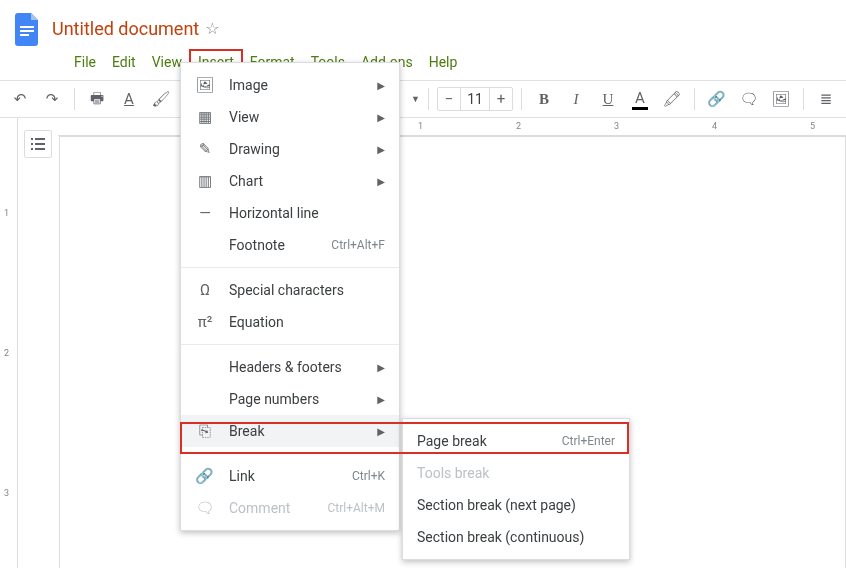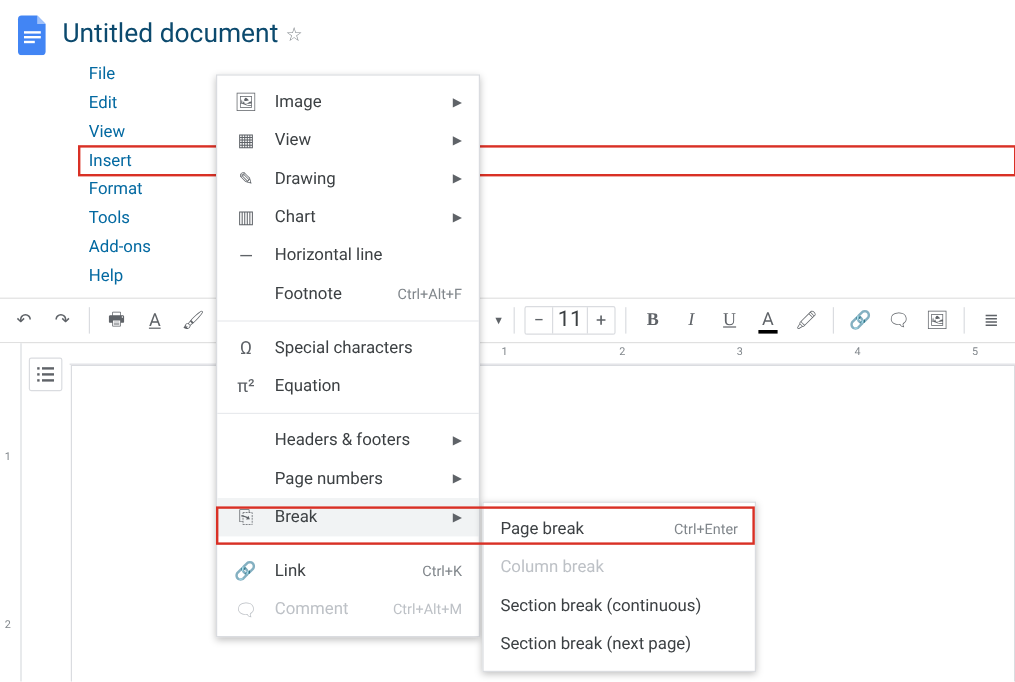--- a/index.html
+++ b/index.html
@@ -22,28 +22,28 @@
   .doc-logo {
     width: 40px; height: 40px;
     display:flex;align-items:center;justify-content:center;
   }
   .doc-logo svg { width:36px; height:36px; }
   .title-area {
     display:flex; align-items:center; gap:6px;
     padding-left:4px;
   }
   .doc-title {
-    font-size:22px; color:#0c4a6e; letter-spacing:0;
+    font-size:18px; color:#c2410c; letter-spacing:0;
   }
   .star-icon { color:#80868b; font-size:16px; }
   
   .menubar {
     display:flex; gap:0;
     padding: 2px 0 6px 66px;
-    font-size:14px; color:#0369a1;flex-direction:column;
+    font-size:14px; color:#4d7c0f;
   }
   .menubar .mi { padding:4px 8px; cursor:pointer; }
   .menubar .mi.open {
     outline:2px solid #d93025;
     outline-offset:-1px;
     background:#fff;
   }
   
   .toolbar {
     border-top:1px solid #e0e0e0;
@@ -64,21 +64,21 @@
   .dd-caret { font-size:9px; color:#5f6368; margin-left:-2px; }
   .font-size {
     display:flex; align-items:center;
     border:1px solid #dadce0; border-radius:2px;
     height:24px;
   }
   .font-size .pm {
     width:22px; text-align:center; cursor:pointer; font-size:15px; color:#5f6368;
   }
   .font-size .val {
-    width:30px; text-align:center; font-size:18px; color:#3c4043;
+    width:30px; text-align:center; font-size:14px; color:#3c4043;
     border-left:1px solid #dadce0; border-right:1px solid #dadce0;
     height:100%; line-height:22px;
   }
   .b { font-weight:700; font-family:"Times New Roman",serif; }
   .i { font-style:italic; font-family:"Times New Roman",serif; }
   .u { text-decoration:underline; font-family:"Times New Roman",serif; }
   .text-color { display:flex;flex-direction:column;align-items:center; }
   .text-color .bar { width:16px;height:3px;background:#000; }
   
   .main {
@@ -307,23 +307,23 @@
       <span class="sc">Ctrl+Alt+M</span>
     </div>
 </div>
 
 <div id="break-menu" class="menu">
   <div class="menu-row">
       <span class="lbl">Page break</span>
       <span class="sc">Ctrl+Enter</span>
     </div>
   <div class="menu-row disabled">
-      <span class="lbl">Column break</span>
+      <span class="lbl">Tools break</span>
+    </div>
+  <div class="menu-row">
+      <span class="lbl">Section break (next page)</span>
     </div>
   <div class="menu-row">
       <span class="lbl">Section break (continuous)</span>
     </div>
-  <div class="menu-row">
-      <span class="lbl">Section break (next page)</span>
-    </div>
 </div>
 
 <div id="hl-break" class="hl-red"></div>
 
 </body></html>

